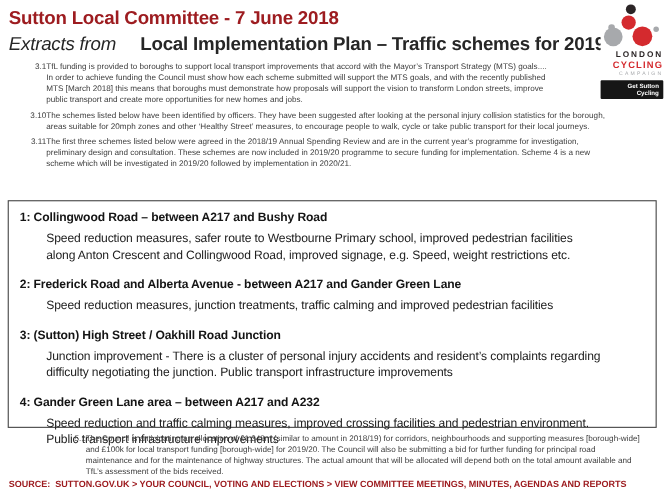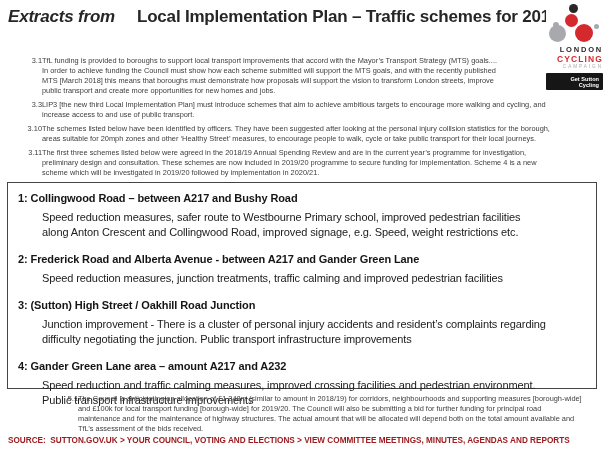--- a/index.html
+++ b/index.html
@@ -12,21 +12,21 @@
   
   .header { position:absolute; left:8px; top:5px; }
   .title1 {
     margin:0; font-size:17px; font-weight:700; line-height:23px;
     color:#9d1c20; letter-spacing:-0.2px;
   }
   .title2 {
     margin:0; font-size:17px; font-weight:700; line-height:23px;
     color:#262626; letter-spacing:-0.2px;
   }
-  .title2 em { font-style:italic; font-weight:700; margin-right:22px; }
+  .title2 em { font-style:italic; font-weight:400; margin-right:22px; }
 
   
   .logo { position:absolute; top:3px; right:2px; width:57px; text-align:right; background:#fff; }
   .logo-circles { position:relative; height:42px; }
   .c { position:absolute; border-radius:50%; }
   .c-head    { left:23px; top:1px;  width:9px;  height:9px;  background:#2b2526; }
   .c-torso   { left:19px; top:11px; width:13px; height:13px; background:#d42a2e; }
   .c-gray-s1 { left:7px;  top:19px; width:6px;  height:6px;  background:#a7a9ac; }
   .c-gray-b  { left:3px;  top:22px; width:17px; height:17px; background:#a7a9ac; }
   .c-red-b   { left:29px; top:21px; width:18px; height:18px; background:#d42a2e; }
@@ -67,20 +67,21 @@
   
   .source {
     position:absolute; left:8px; top:436px;
     font-size:8.2px; font-weight:700; color:#9d1c20; white-space:pre;
   }
 </style>
 </head>
 <body>
 
 <div class="header">
+  <h1 class="title1">Sutton Local Committee - 7 June 2018</h1>
   <h2 class="title2"><em>Extracts from</em><span>Local Implementation Plan – Traffic schemes for 2019/20</span></h2>
 </div>
 
 <div class="logo">
   <div class="logo-circles">
     <span class="c c-head"></span>
     <span class="c c-torso"></span>
     <span class="c c-gray-s1"></span>
     <span class="c c-gray-b"></span>
     <span class="c c-red-b"></span>
@@ -92,25 +93,20 @@
   <div class="logo-badge">Get Sutton Cycling</div>
 </div>
 
 <div class="intro">
   <div class="para">
     <span class="para-num">3.1</span>
     <span class="para-text">TfL funding is provided to boroughs to support local transport improvements that accord with the Mayor’s Transport Strategy (MTS) goals....
 In order to achieve funding the Council must show how each scheme submitted will support the MTS goals, and with the recently published
 MTS [March 2018] this means that boroughs must demonstrate how proposals will support the vision to transform London streets, improve
 public transport and create more opportunities for new homes and jobs.</span>
-  </div>
-  <div class="para">
-    <span class="para-num">3.3</span>
-    <span class="para-text">LIP3 [the new third Local Implementation Plan] must introduce schemes that aim to achieve ambitious targets to encourage more walking and cycling, and
-increase access to and use of public transport.</span>
   </div>
   <div class="para">
     <span class="para-num">3.10</span>
     <span class="para-text">The schemes listed below have been identified by officers. They have been suggested after looking at the personal injury collision statistics for the borough,
 areas suitable for 20mph zones and other ‘Healthy Street’ measures, to encourage people to walk, cycle or take public transport for their local journeys.</span>
   </div>
   <div class="para">
     <span class="para-num">3.11</span>
     <span class="para-text">The first three schemes listed below were agreed in the 2018/19 Annual Spending Review and are in the current year’s programme for investigation,
 preliminary design and consultation. These schemes are now included in 2019/20 programme to secure funding for implementation. Scheme 4 is a new
@@ -127,21 +123,21 @@
   <div class="scheme">
     <p class="scheme-heading">2: Frederick Road and Alberta Avenue - between A217 and Gander Green Lane</p>
     <p class="scheme-body">Speed reduction measures, junction treatments, traffic calming and improved pedestrian facilities</p>
   </div>
   <div class="scheme">
     <p class="scheme-heading">3: (Sutton) High Street / Oakhill Road Junction</p>
     <p class="scheme-body">Junction improvement - There is a cluster of personal injury accidents and resident’s complaints regarding
 difficulty negotiating the junction. Public transport infrastructure improvements</p>
   </div>
   <div class="scheme">
-    <p class="scheme-heading">4: Gander Green Lane area – amount A217 and A232</p>
+    <p class="scheme-heading">4: Gander Green Lane area – between A217 and A232</p>
     <p class="scheme-body">Speed reduction and traffic calming measures, improved crossing facilities and pedestrian environment.
 Public transport infrastructure improvements</p>
   </div>
 </div>
 
 <div class="funding">
   <div class="para">
     <span class="para-num">5.1</span>
     <span class="para-text">The Council is anticipating an allocation of £1.348m (similar to amount in 2018/19) for corridors, neighbourhoods and supporting measures [borough-wide]
 and £100k for local transport funding [borough-wide] for 2019/20. The Council will also be submitting a bid for further funding for principal road

